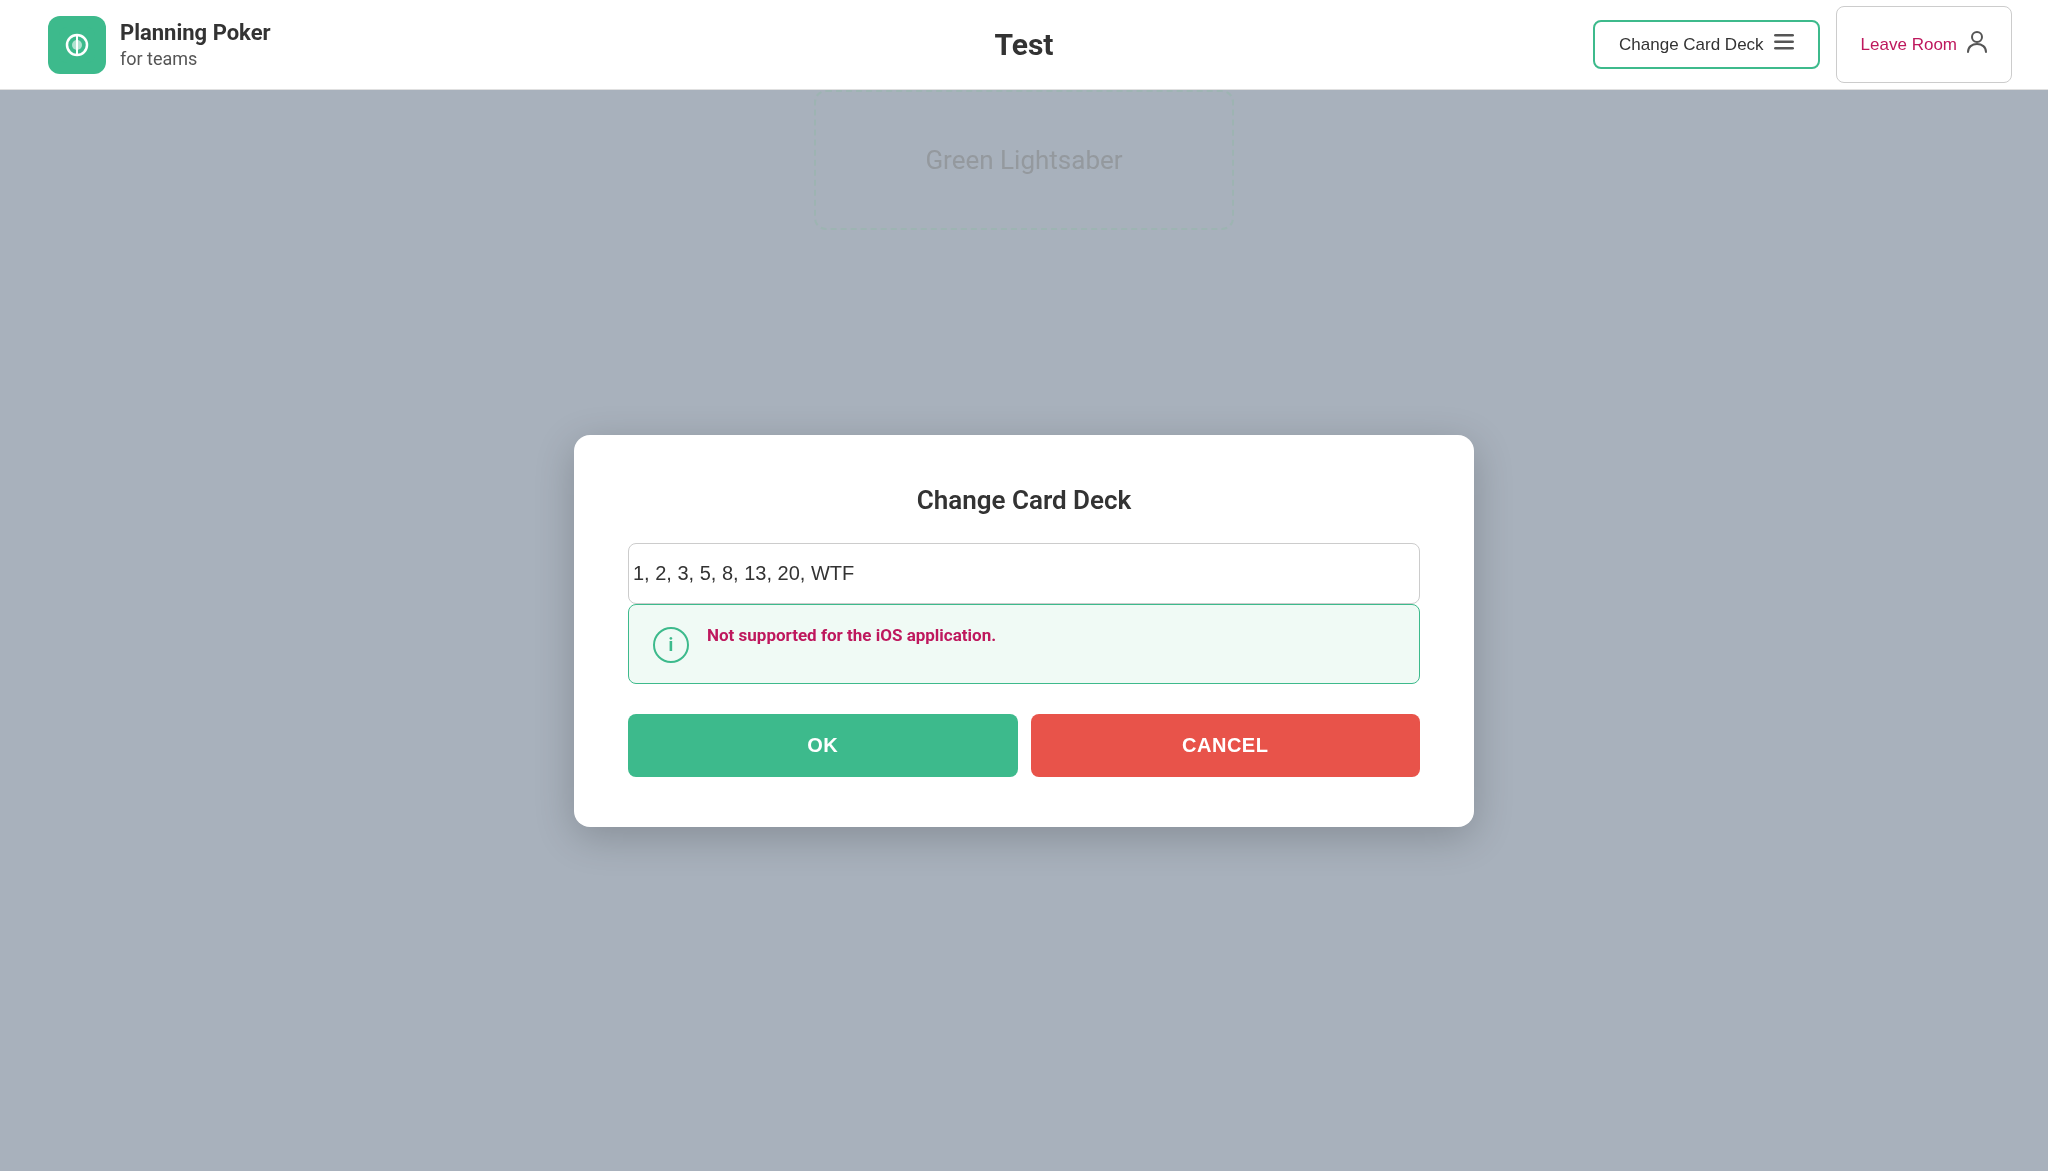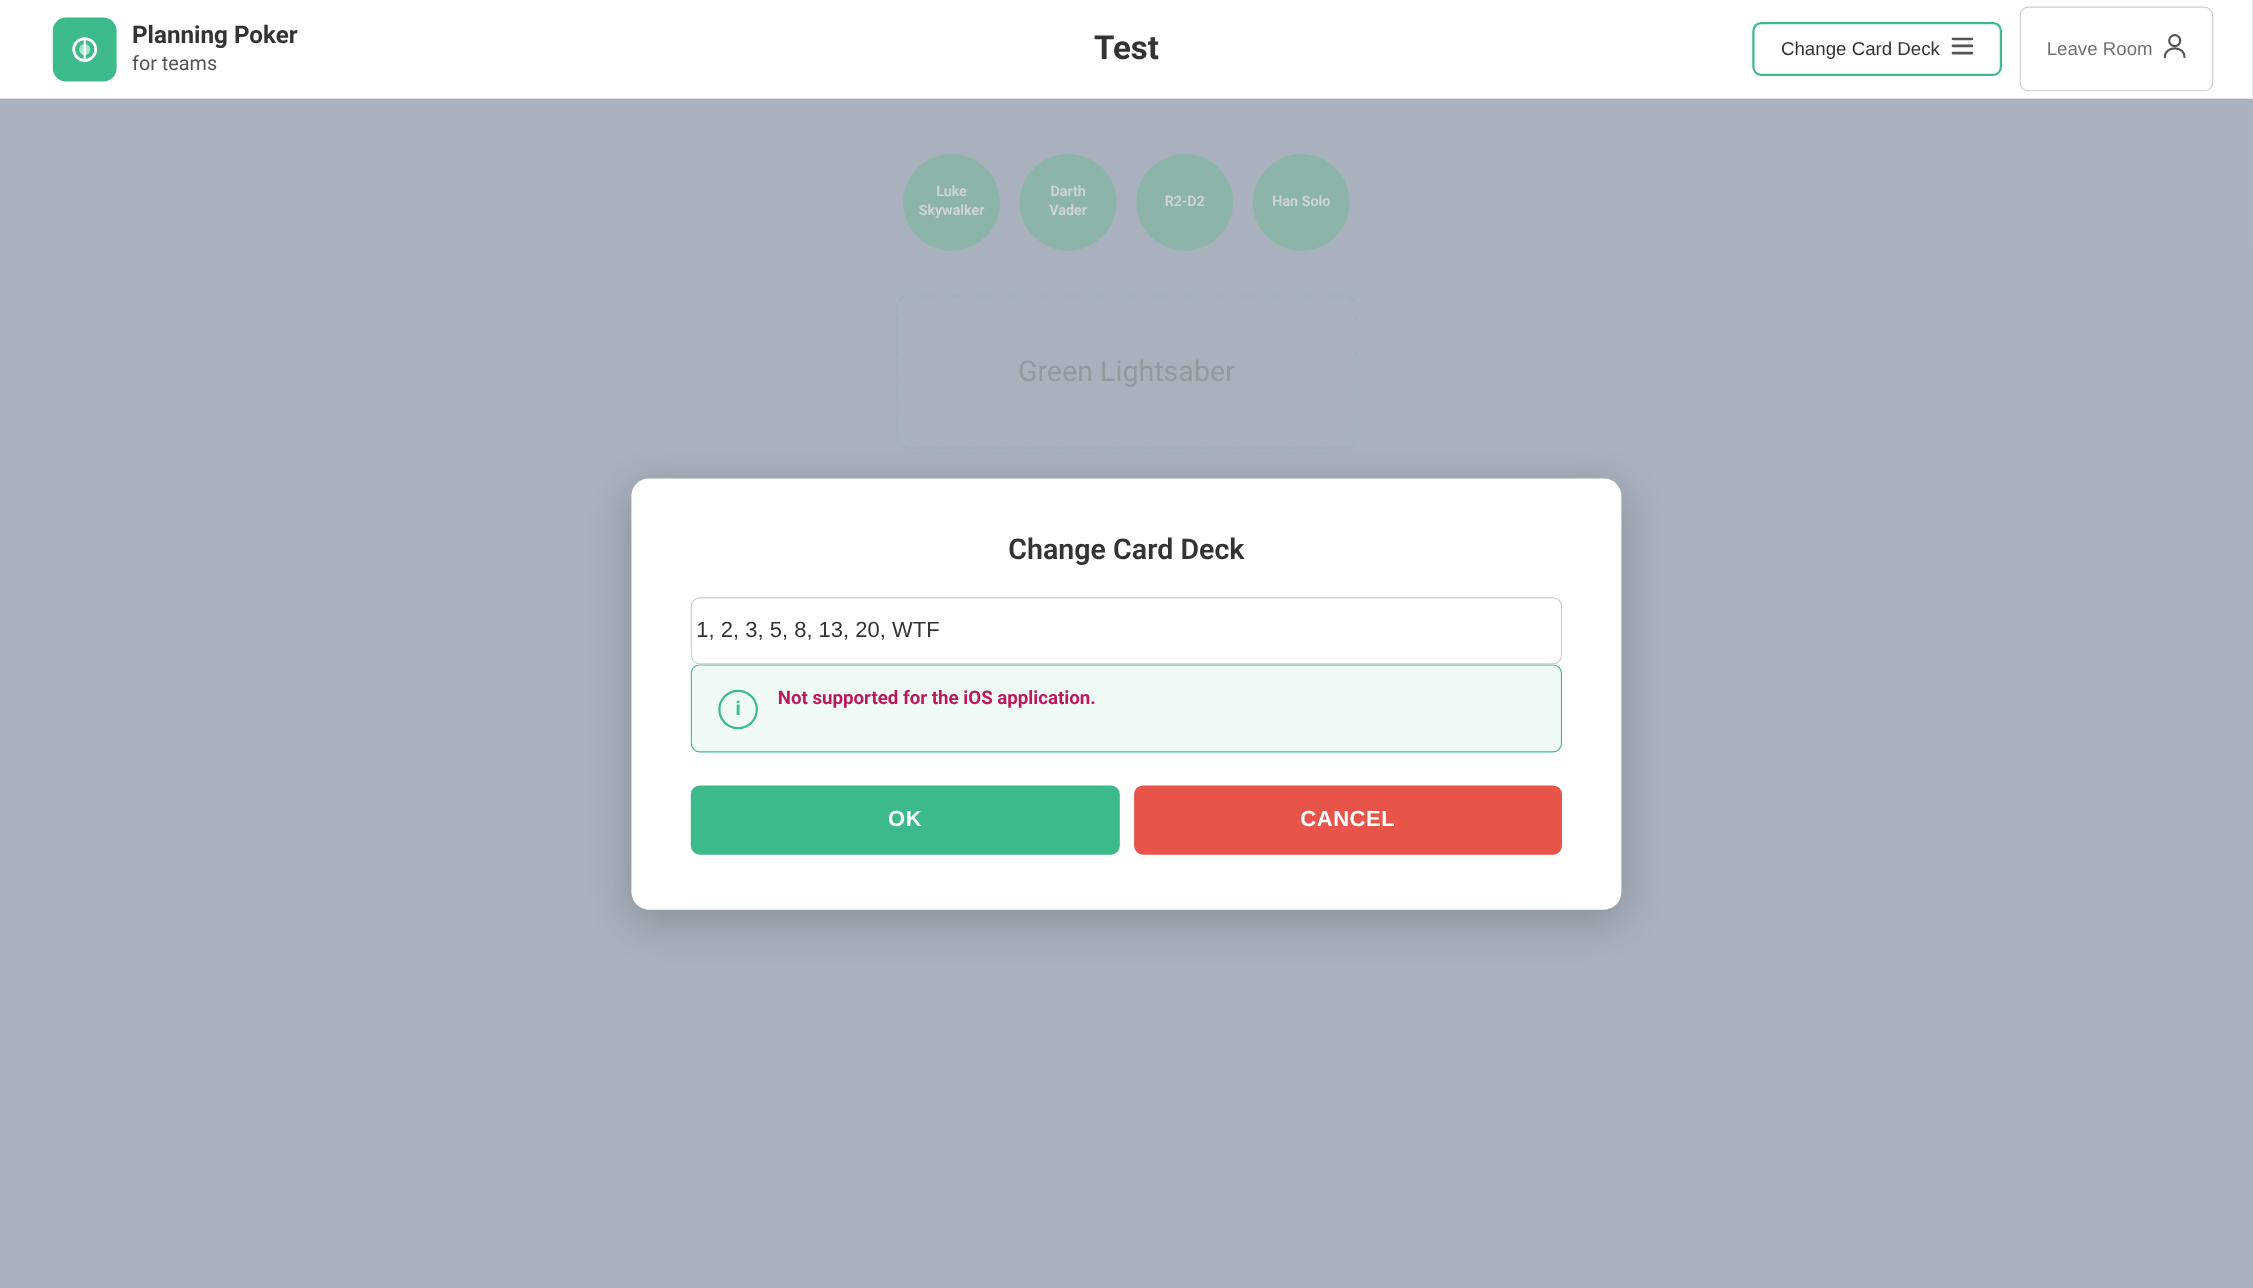--- a/index.html
+++ b/index.html
@@ -94,21 +94,21 @@
       font-size: 17px;
       cursor: pointer;
       display: flex;
       align-items: center;
       gap: 10px;
     }
 
     .btn-leave-room {
       border: 1px solid #ccc;
       background: white;
-      color: #737373;
+      color: #be185d;
       padding: 24px 24px;
       border-radius: 8px;
       font-size: 17px;
       cursor: pointer;
       display: flex;
       align-items: center;
       gap: 10px;
     }
 
     
@@ -316,26 +316,20 @@
             <circle cx="10" cy="6" r="5" stroke="#555" stroke-width="2" fill="none"></circle>
             <path d="M1 21c0-5 4-8 9-8s9 3 9 8" stroke="#555" stroke-width="2" fill="none" stroke-linecap="round"></path>
           </svg>
         </span>
       </button>
     </div>
   </div>
 
   <div class="main-content">
 
-    <div class="avatars-row">
-      <div class="avatar">Luke<br>Skywalker</div>
-      <div class="avatar">Darth<br>Vader</div>
-      <div class="avatar">R2-D2</div>
-      <div class="avatar">Han Solo</div>
-    </div>
 
     <div class="story-area">
       <span class="story-text">Green Lightsaber</span>
     </div>
 
     <div class="overlay">
       <div class="modal">
 
         <div class="modal-title">Change Card Deck</div>
 

